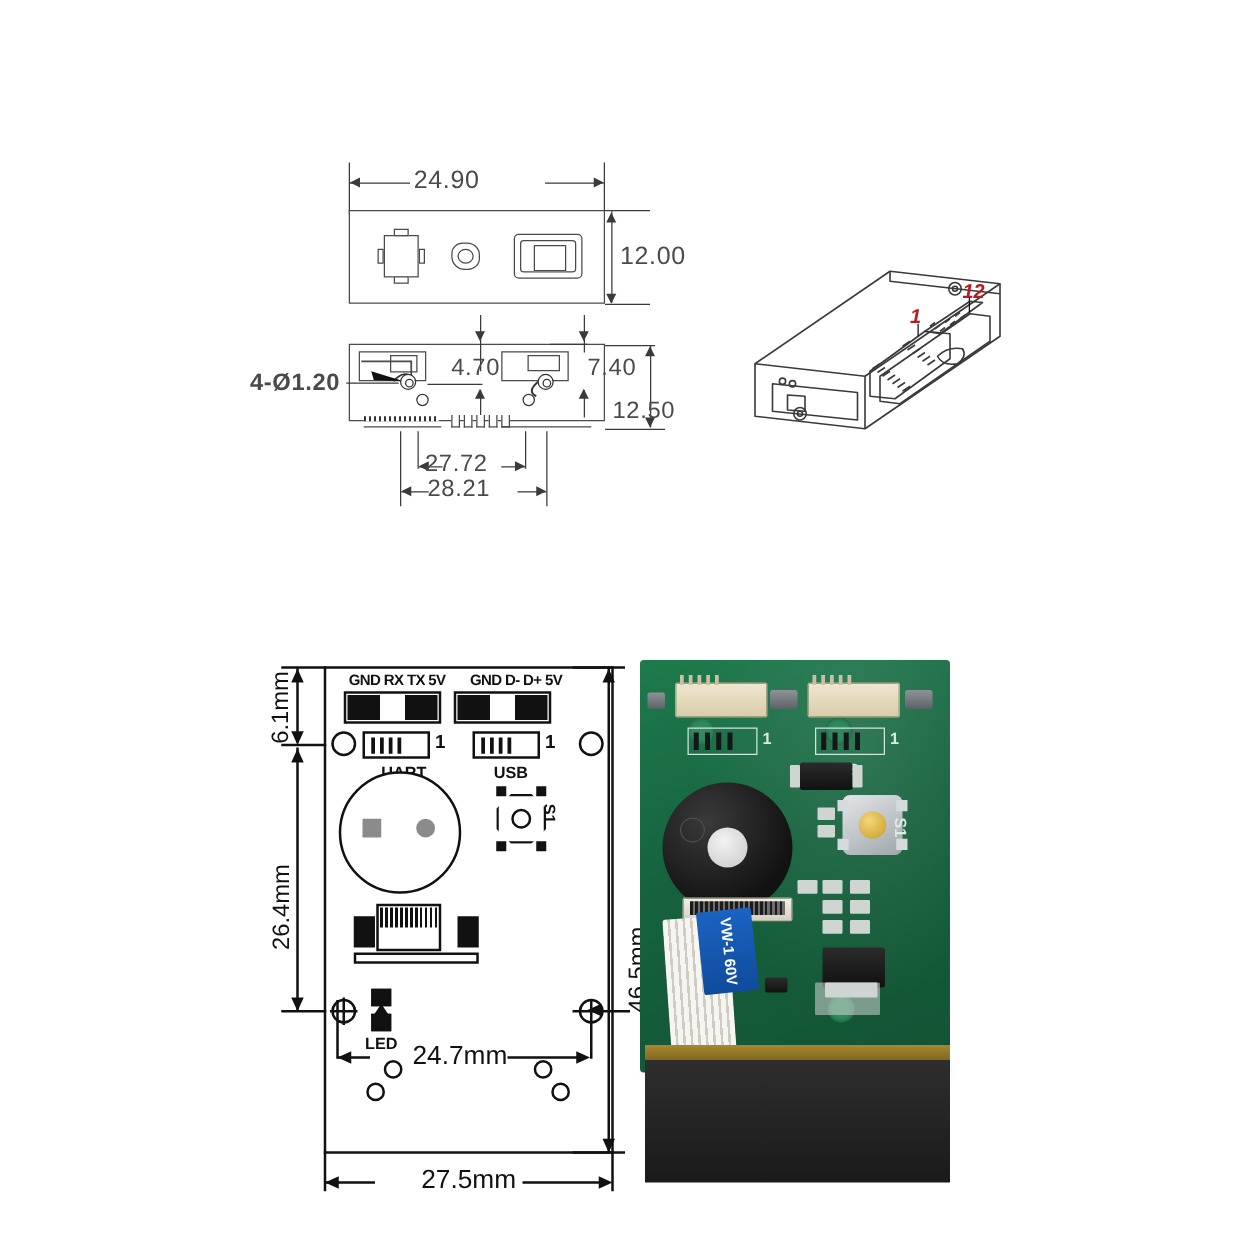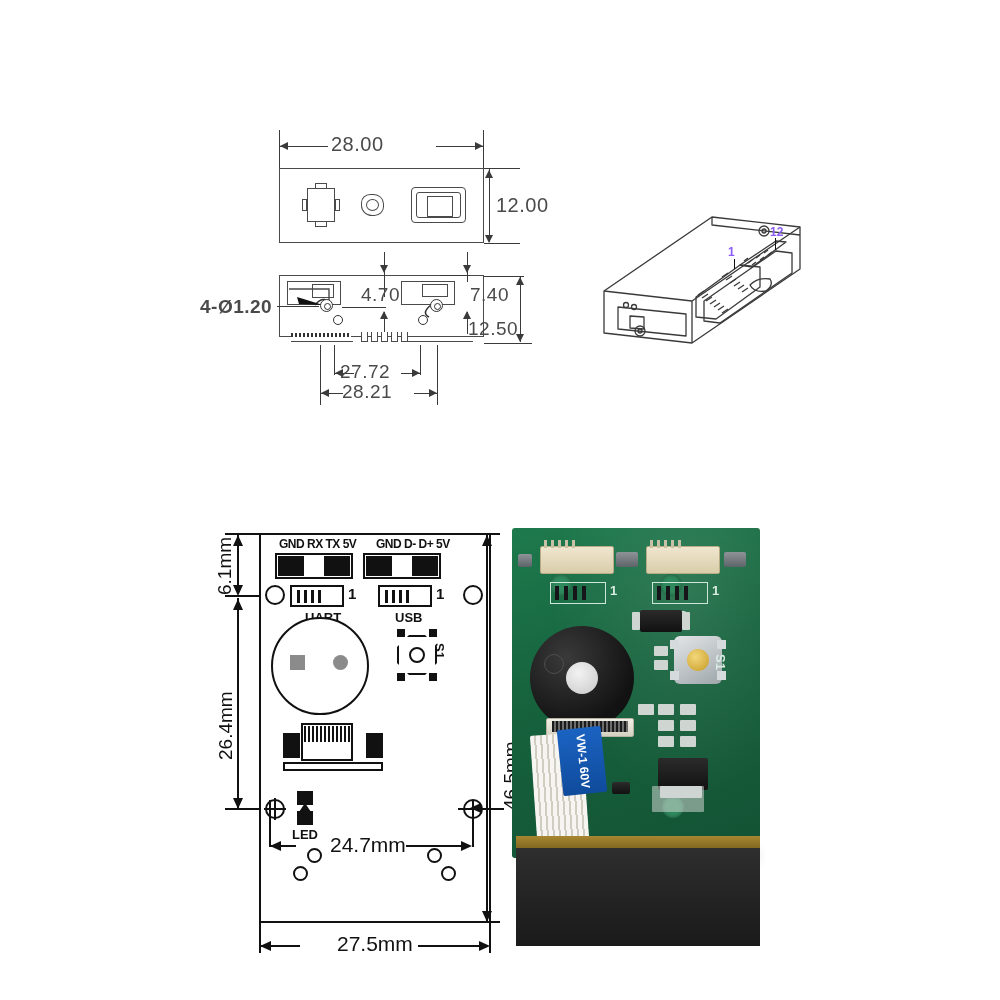--- a/index.html
+++ b/index.html
@@ -75,21 +75,21 @@
   .mount-small{position:absolute;width:10px;height:10px;border:1.5px solid #333;border-radius:50%;box-sizing:border-box;background:#fff;}
   #head-side .footstrip{position:absolute;left:12px;top:57px;width:180px;height:9px;}
   #head-side .fingers{position:absolute;left:0;top:0;height:9px;display:flex;gap:3px;}
   #head-side .fingers i{display:block;width:5px;height:9px;border:1px solid #4a4a4a;border-top:none;background:#fff;}
   #head-side .dots{position:absolute;left:0;top:1px;height:4px;width:60px;
      background:repeating-linear-gradient(to right,#333 0 2px,#fff 2px 4px);}
 
   
   #iso{position:absolute;left:600px;top:195px;width:220px;height:160px;}
   #iso svg{position:absolute;left:0;top:0;}
-  .iso-lbl{position:absolute;font-family:"Liberation Sans", sans-serif;font-weight:700;font-size:12px;color:#8b5cf6;}
+  .iso-lbl{position:absolute;font-family:"Liberation Sans", sans-serif;font-weight:700;font-size:16px;color:#b91c1c;font-style:italic;}
 
   
   #board{position:absolute;left:259px;top:533px;width:232px;height:390px;}
   #board .outline{position:absolute;left:0;top:0;width:232px;height:390px;border:2.5px solid #111;box-sizing:border-box;background:#fff;}
 
   .pad-blk{position:absolute;background:#111;}
   .hdr-label{position:absolute;font-family:"Liberation Sans", sans-serif;font-weight:700;font-size:12px;color:#111;letter-spacing:-0.5px;white-space:nowrap;}
   .pinbox{position:absolute;border:2px solid #111;box-sizing:border-box;background:#fff;display:flex;align-items:center;gap:4px;padding-left:5px;}
   .pinbox i{display:block;width:3px;height:13px;background:#111;}
   .pin1{position:absolute;font-family:"Liberation Sans", sans-serif;font-weight:700;font-size:15px;color:#111;}
@@ -194,21 +194,21 @@
 
 
   <div>
 
     <div class="ln lnv" style="left:279px;top:130px;height:42px;"></div>
     <div class="ln lnv" style="left:483px;top:130px;height:42px;"></div>
     <div class="ln lnh" style="left:280px;top:146px;width:48px;"></div>
     <div class="ln lnh" style="left:436px;top:146px;width:47px;"></div>
     <div class="arr l" style="left:280px;top:142px;"></div>
     <div class="arr r" style="left:475px;top:142px;"></div>
-    <div class="dim-text" style="left:331px;top:133px;font-size:20px;">28.00</div>
+    <div class="dim-text" style="left:331px;top:133px;font-size:20px;">24.90</div>
 
     <div id="head-top">
       <div class="body"></div>
 
       <div class="conn-ic">
         <div class="mainb"></div>
         <div class="tab t"></div>
         <div class="tab b"></div>
         <div class="side l"></div>
         <div class="side r"></div>
@@ -283,21 +283,21 @@
     <div class="arr d" style="left:463px;top:265px;"></div>
     <div class="arr u" style="left:463px;top:311px;"></div>
     <div class="ln lnh" style="left:440px;top:275px;width:30px;"></div>
     <div class="dim-text" style="left:470px;top:284px;font-size:19px;">7.40</div>
 
     <div class="ln lnv" style="left:520px;top:276px;height:66px;"></div>
     <div class="arr u" style="left:516px;top:277px;"></div>
     <div class="arr d" style="left:516px;top:334px;"></div>
     <div class="ln lnh" style="left:484px;top:343px;width:48px;"></div>
     <div class="ln lnh" style="left:484px;top:276px;width:40px;"></div>
-    <div class="dim-text" style="left:468px;top:318px;font-size:19px;">12.50</div>
+    <div class="dim-text" style="left:490px;top:318px;font-size:19px;">12.50</div>
 
     <div class="ln lnv" style="left:334px;top:345px;height:30px;"></div>
     <div class="ln lnv" style="left:420px;top:345px;height:30px;"></div>
     <div class="ln lnh" style="left:335px;top:373px;width:19px;"></div>
     <div class="ln lnh" style="left:401px;top:373px;width:19px;"></div>
     <div class="arr l" style="left:335px;top:369px;"></div>
     <div class="arr r" style="left:412px;top:369px;"></div>
     <div class="dim-text" style="left:340px;top:361px;font-size:19px;">27.72</div>
 
     <div class="ln lnv" style="left:320px;top:345px;height:60px;"></div>

